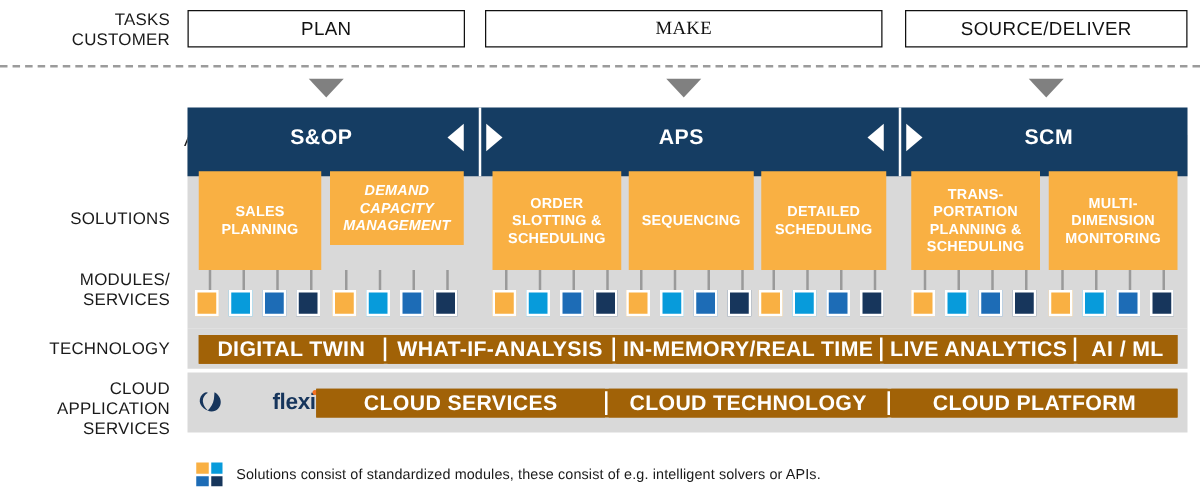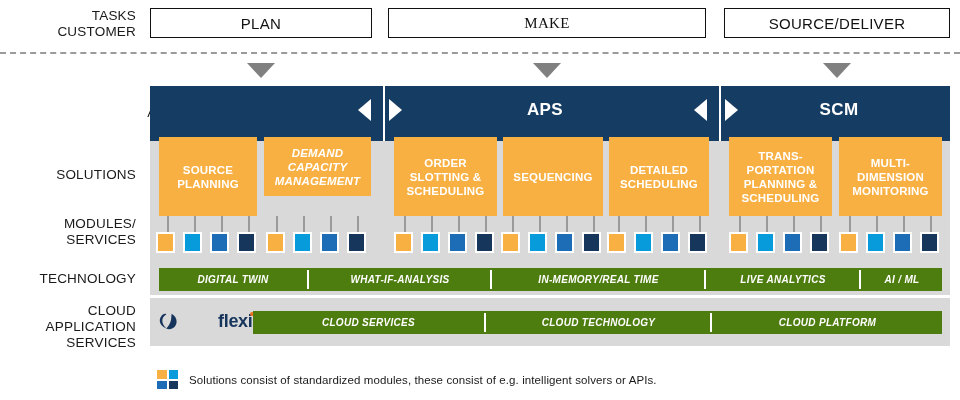--- a/index.html
+++ b/index.html
@@ -85,25 +85,24 @@
     width: 19px; height: 21px;
     border: 2px solid #ffffff;
   }
   .stem {
     position: absolute; width: 2px; background: #9a9a9a;
   }
 
   
   .orangebar {
     position: absolute;
-    background: #4d7c0f;
+    background: #a16207;
     display: flex; align-items: center; justify-content: center;
-    color: #ffffff; font-size: 10px; font-weight: bold;
+    color: #ffffff; font-size: 17px; font-weight: bold;
     letter-spacing: .3px;
-    font-style: italic;
   }
   .barsep {
     position: absolute; width: 2px; background: #ffffff;
   }
 
   
   .logobox { position: absolute; display: flex; align-items: center; gap: 34px; }
   .logomark { position: relative; width: 22px; height: 20px; }
   .logotext {
     font-size: 18px; font-weight: bold; color: #16355c;
@@ -158,32 +157,33 @@
   <div class="dtri" style="left:247px; top:63px;"></div>
   <div class="dtri" style="left:533px; top:63px;"></div>
   <div class="dtri" style="left:823px; top:63px;"></div>
 
   <div class="greyplate" style="left:150px; top:108px; width:800px; height:155px;"></div>
   <div class="greyplate" style="left:150px; top:263px; width:800px; height:32px;"></div>
   <div class="greyplate" style="left:150px; top:298px; width:800px; height:48px;"></div>
 
   <div class="navyband" style="left:150px; top:86px; width:800px; height:55px;"></div>
 
+  <div class="areaname" style="left:152px; top:86px; width:210px; height:48px;">S&amp;OP</div>
   <div class="areaname" style="left:400px; top:86px; width:290px; height:48px;">APS</div>
   <div class="areaname" style="left:730px; top:86px; width:218px; height:48px;">SCM</div>
 
   <div class="splitline" style="left:383px; top:86px; height:55px;"></div>
   <div class="tri-l" style="left:358px; top:99px;"></div>
   <div class="tri-r" style="left:389px; top:99px;"></div>
 
   <div class="splitline" style="left:719px; top:86px; height:55px;"></div>
   <div class="tri-l" style="left:694px; top:99px;"></div>
   <div class="tri-r" style="left:725px; top:99px;"></div>
 
-  <div class="solbox" style="left:159px; top:137px; width:98px; height:79px;">SOURCE
+  <div class="solbox" style="left:159px; top:137px; width:98px; height:79px;">SALES
 PLANNING</div>
   <div class="solbox" style="left:264px; top:137px; width:107px; height:59px;font-style:italic;">DEMAND
 CAPACITY
 MANAGEMENT</div>
 
   <div class="solbox" style="left:394px; top:137px; width:103px; height:79px;">ORDER
 SLOTTING &amp;
 SCHEDULING</div>
   <div class="solbox" style="left:503px; top:137px; width:100px; height:79px;">SEQUENCING</div>
   <div class="solbox" style="left:609px; top:137px; width:100px; height:79px;">DETAILED

